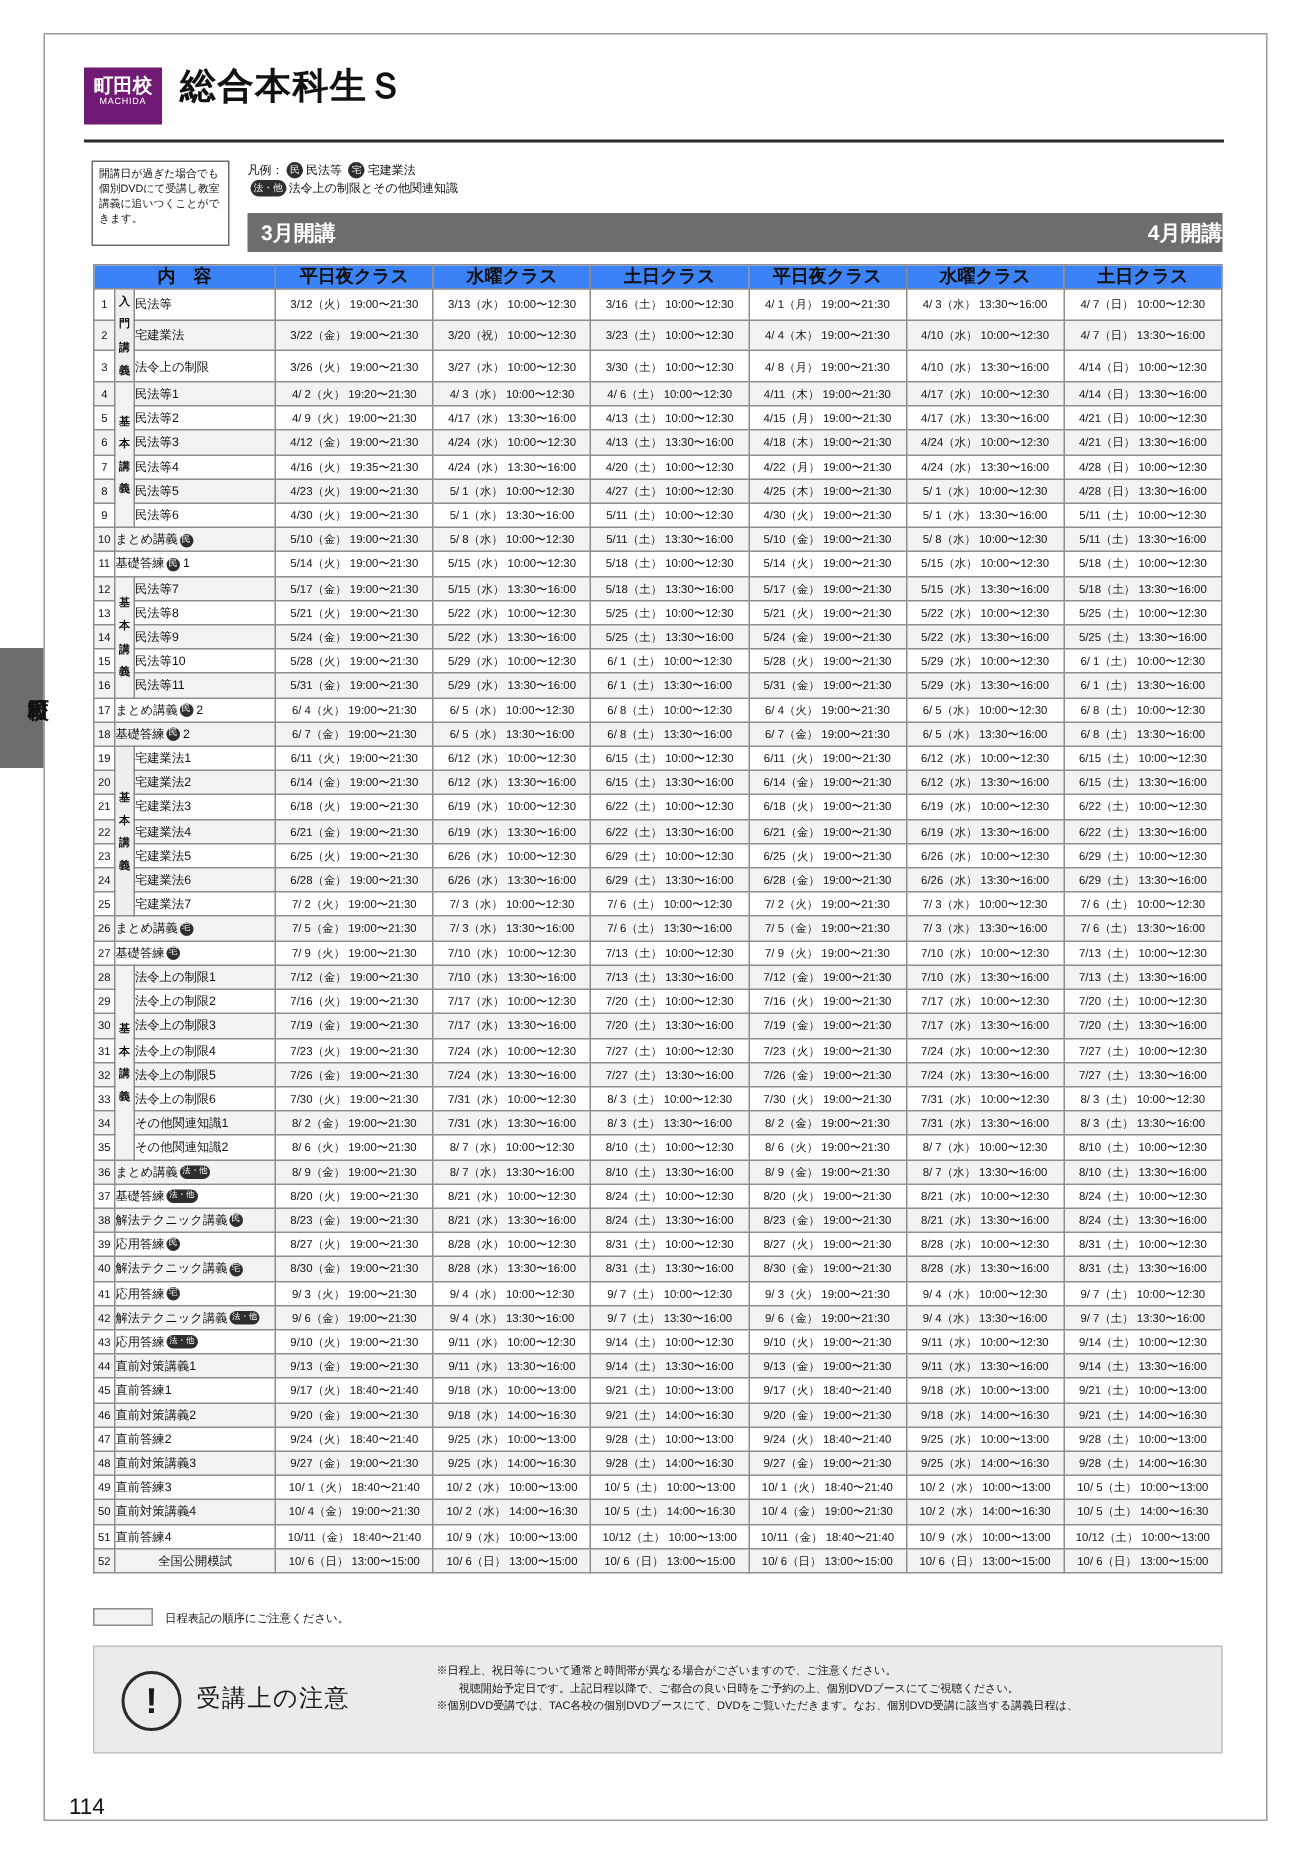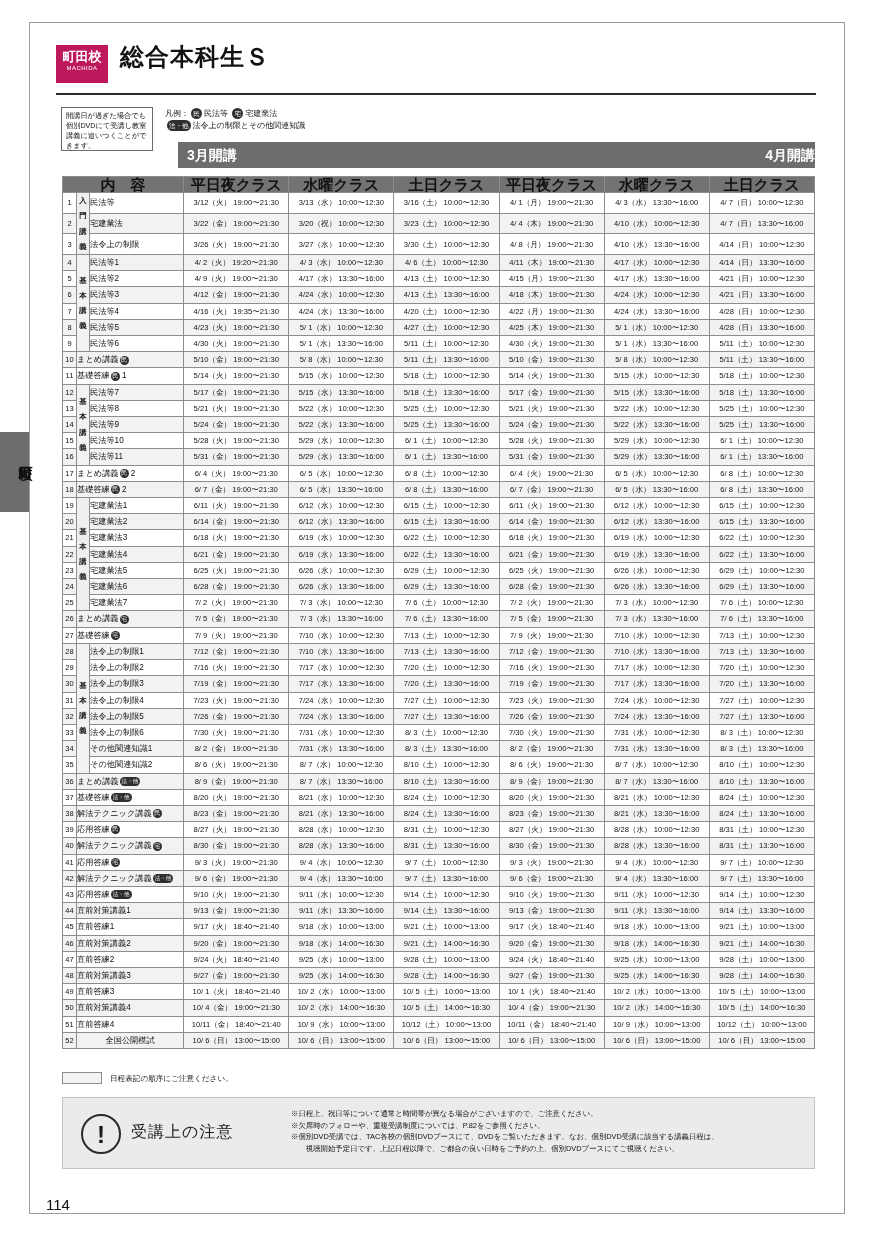--- a/index.html
+++ b/index.html
@@ -13,65 +13,65 @@
     overflow: hidden;
   }
   .page-frame {
     position:absolute; left:29px; top:22px; width:816px; height:1192px;
     border:1px solid #9b9b9b; background:#fff;
   }
   
   .header { position:absolute; left:56px; top:45px; width:760px; height:46px; }
   .school-badge {
     position:absolute; left:0; top:0; width:52px; height:38px;
-    background:#be185d; color:#fff; text-align:center; padding-top:4px;
+    background:#701a75; color:#fff; text-align:center; padding-top:4px;
   }
   .school-badge .jp { font-size:13px; font-weight:bold; letter-spacing:0px; line-height:15px; }
   .school-badge .en { font-size:6px; letter-spacing:0.5px; line-height:9px; }
   .header-title {
     position:absolute; left:64px; top:-4px;
     font-size:24px; font-weight:bold; letter-spacing:1px; color:#111;
   }
   .header-rule {
     position:absolute; left:56px; top:93px; width:760px; height:2px; background:#2b2b2b;
   }
   
   .note-box {
-    position:absolute; left:61px; top:107px; width:92px; height:44px;
+    position:absolute; left:61px; top:107px; width:92px; height:57px;
     border:1px solid #6b6b6b; font-size:7.2px; line-height:10px;
     padding:3px 4px; color:#111;
   }
   .legend { position:absolute; left:165px; top:108px; font-size:8px; line-height:12px; color:#111; }
   .legend .mk {
     display:inline-block; width:11px; height:11px; border-radius:50%;
     background:#2e2e2e; color:#fff; font-size:6.5px; text-align:center; line-height:11px;
     vertical-align:middle; margin:0 2px;
   }
   .legend .mk-wide {
     display:inline-block; min-width:22px; height:11px; border-radius:6px;
     background:#2e2e2e; color:#fff; font-size:6.5px; text-align:center; line-height:11px;
     vertical-align:middle; margin:0 2px; padding:0 2px;
   }
   
   .month-bar {
     position:absolute; height:26px; background:#6d6d6d; color:#fff;
     font-size:14px; font-weight:bold; line-height:26px; padding-left:9px;
   }
-  #month-bar-3 { left:178px; top:142px; width:340px; }
+  #month-bar-3 { left:165px; top:142px; width:340px; }
   #month-bar-4 { left:491px; top:142px; width:324px;text-align:right; }
   
   table.sched {
     position:absolute; left:62px; top:176px;
     border-collapse:collapse; width:753px;
     font-size:8px; color:#111;
   }
   table.sched th, table.sched td {
     border:0.5px solid #8d8d8d; padding:0; height:15.2px; line-height:15.2px;
   }
-  th.hdr { background:#737373; font-size:15px; font-weight:bold; height:22px; line-height:22px; }
+  th.hdr { background:#3b82f6; font-size:12px; font-weight:bold; height:22px; line-height:22px; }
   td.num { width:14px; text-align:center; font-size:7.5px; background:#fff; }
   td.grp {
     width:13px; font-size:7.4px; text-align:center; line-height:9px;
     background:#efefef; font-weight:bold;
   }
   td.grp span { display:inline-block; }
   td.cont { width:94px; padding-left:5px; font-size:8.2px; white-space:nowrap; }
   td.cont.c { text-align:center; padding-left:0; }
   td.date { width:105px; text-align:center; font-size:7.6px; white-space:nowrap; }
   tr.alt td { background:#f2f2f2; }
@@ -692,19 +692,18 @@
 </table>
 
 <div class="order-swatch"></div>
 <div class="order-note" style="left:110px;">日程表記の順序にご注意ください。</div>
 
 <div class="caution">
   <div class="bang">!</div>
   <div class="ctitle">受講上の注意</div>
   <div class="clines">
     <div>※日程上、祝日等について通常と時間帯が異なる場合がございますので、ご注意ください。</div>
-    <div>※欠席時のフォローや、重複受講制度については、P.82をご参照ください。</div>
+    <div>　　視聴開始予定日です。上記日程以降で、ご都合の良い日時をご予約の上、個別DVDブースにてご視聴ください。</div>
     <div>※個別DVD受講では、TAC各校の個別DVDブースにて、DVDをご覧いただきます。なお、個別DVD受講に該当する講義日程は、</div>
-    <div>　　視聴開始予定日です。上記日程以降で、ご都合の良い日時をご予約の上、個別DVDブースにてご視聴ください。</div>
   </div>
 </div>
 
 <div class="page-no">114</div>
 
 </body></html>

